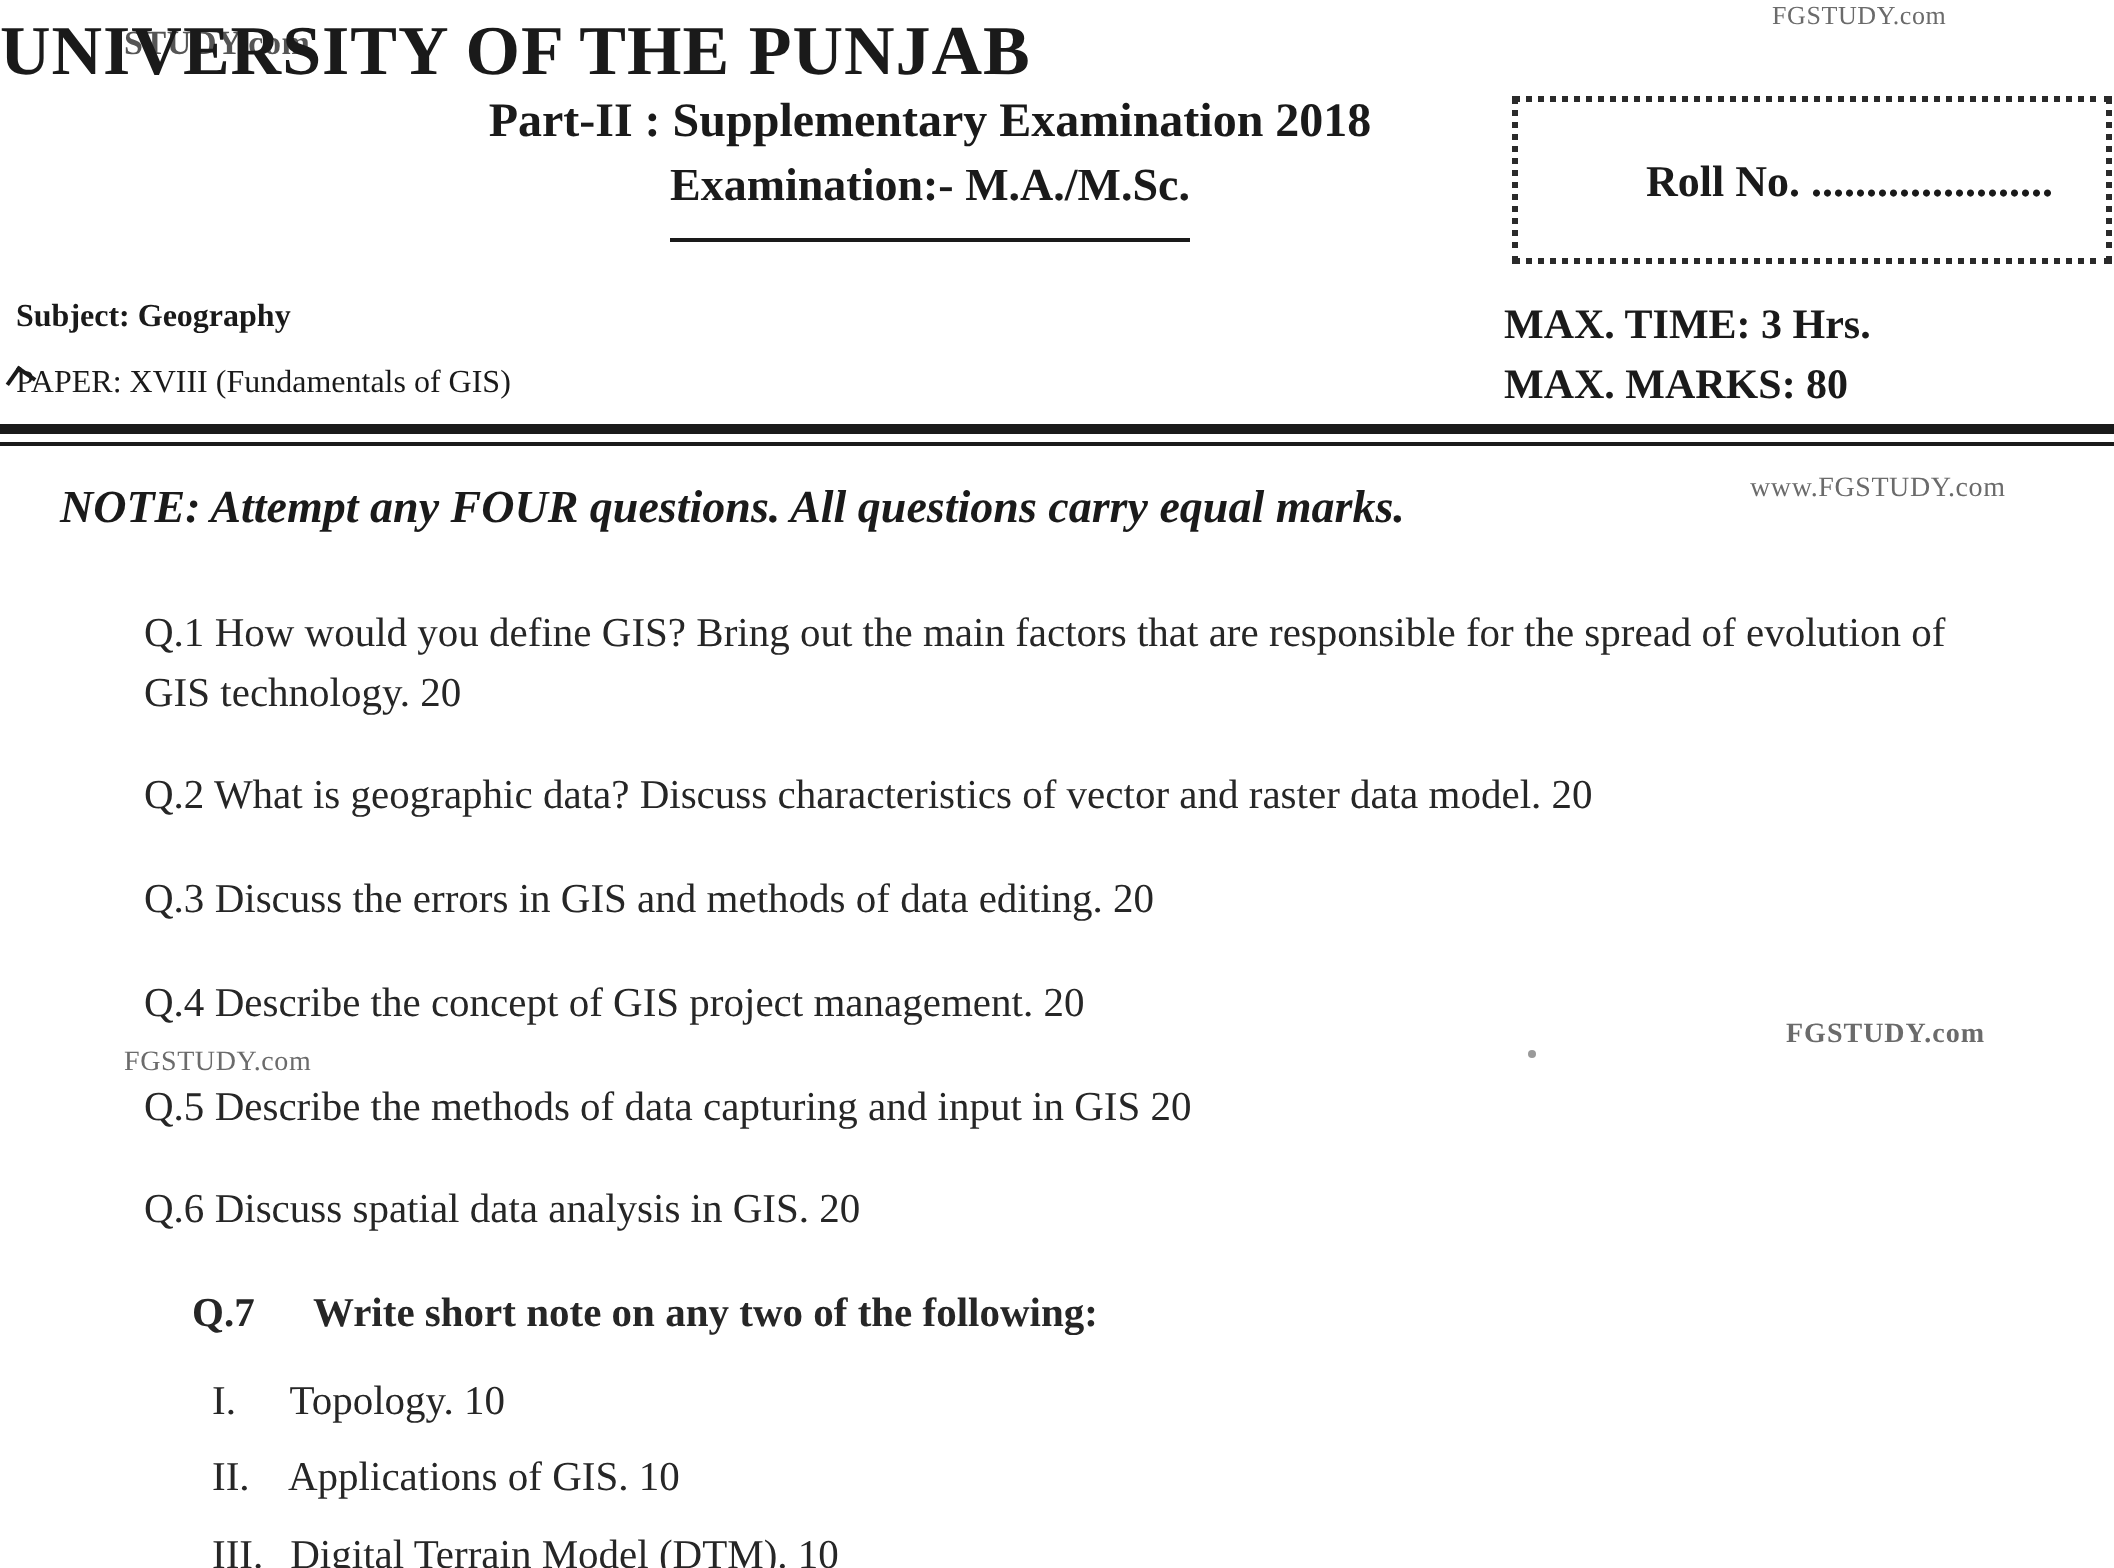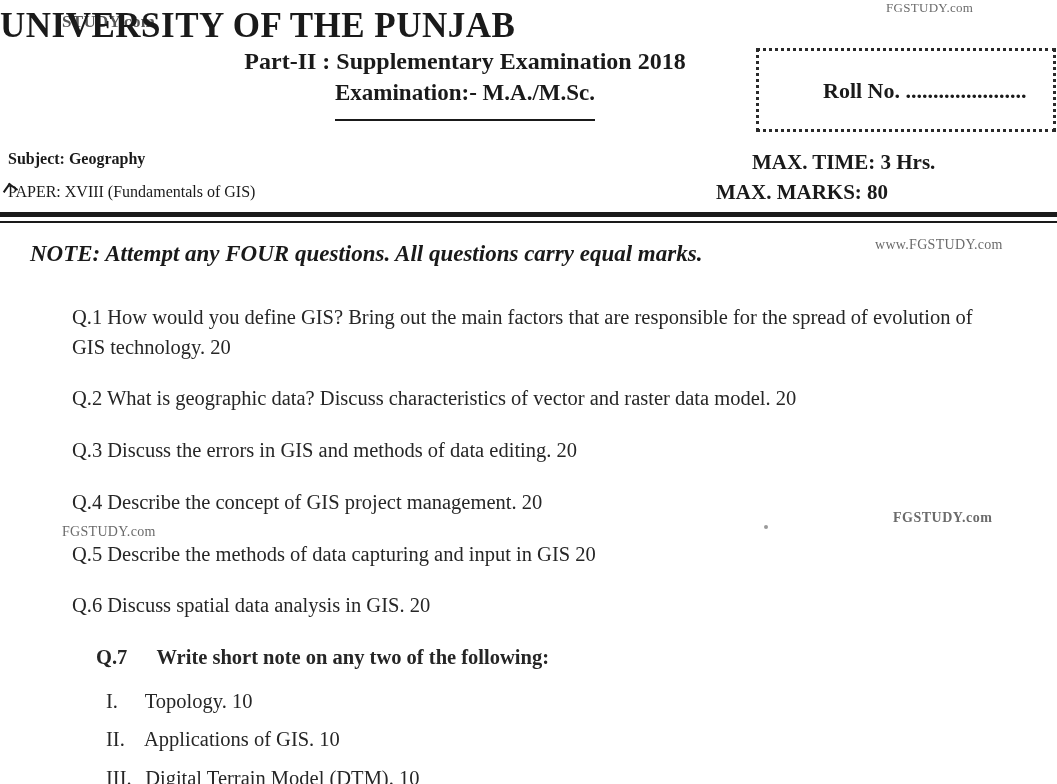--- a/index.html
+++ b/index.html
@@ -122,21 +122,21 @@
   }
   .maxtime {
     position: absolute;
     left: 752px;
     top: 150px;
     font-size: 21px;
     font-weight: bold;
   }
   .maxmarks {
     position: absolute;
-    left: 716px;
+    left: 752px;
     top: 180px;
     font-size: 21px;
     font-weight: bold;
   }
 
   
   .rule-thick {
     position: absolute;
     left: 0;
     top: 212px;

